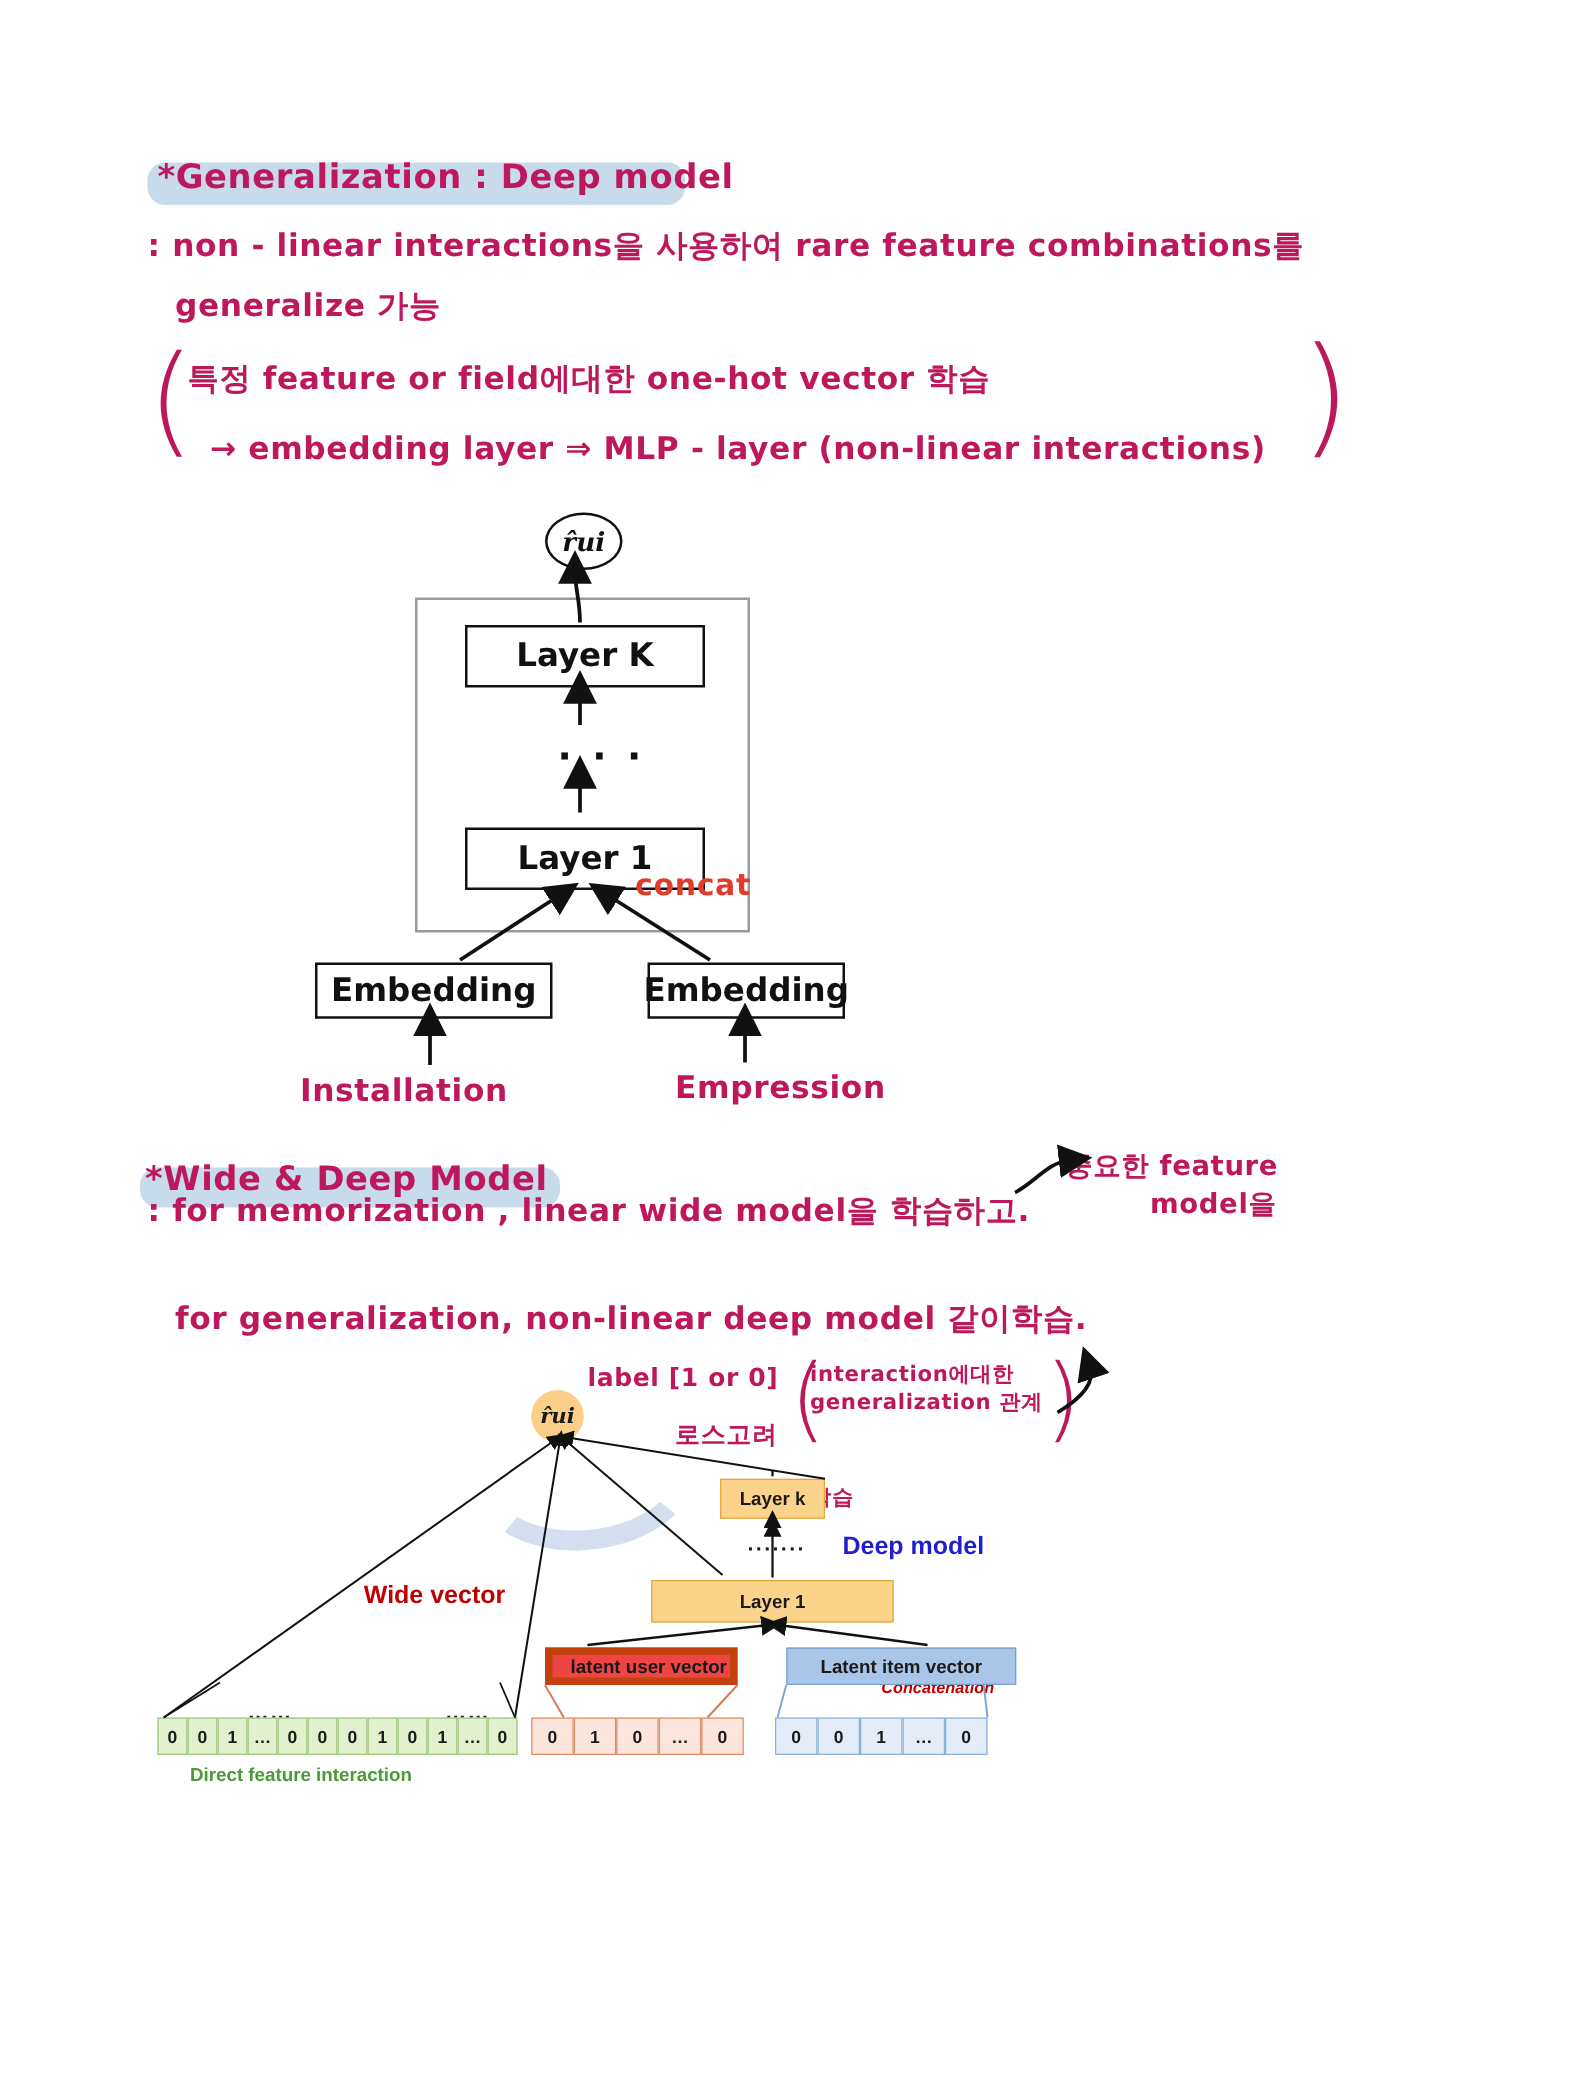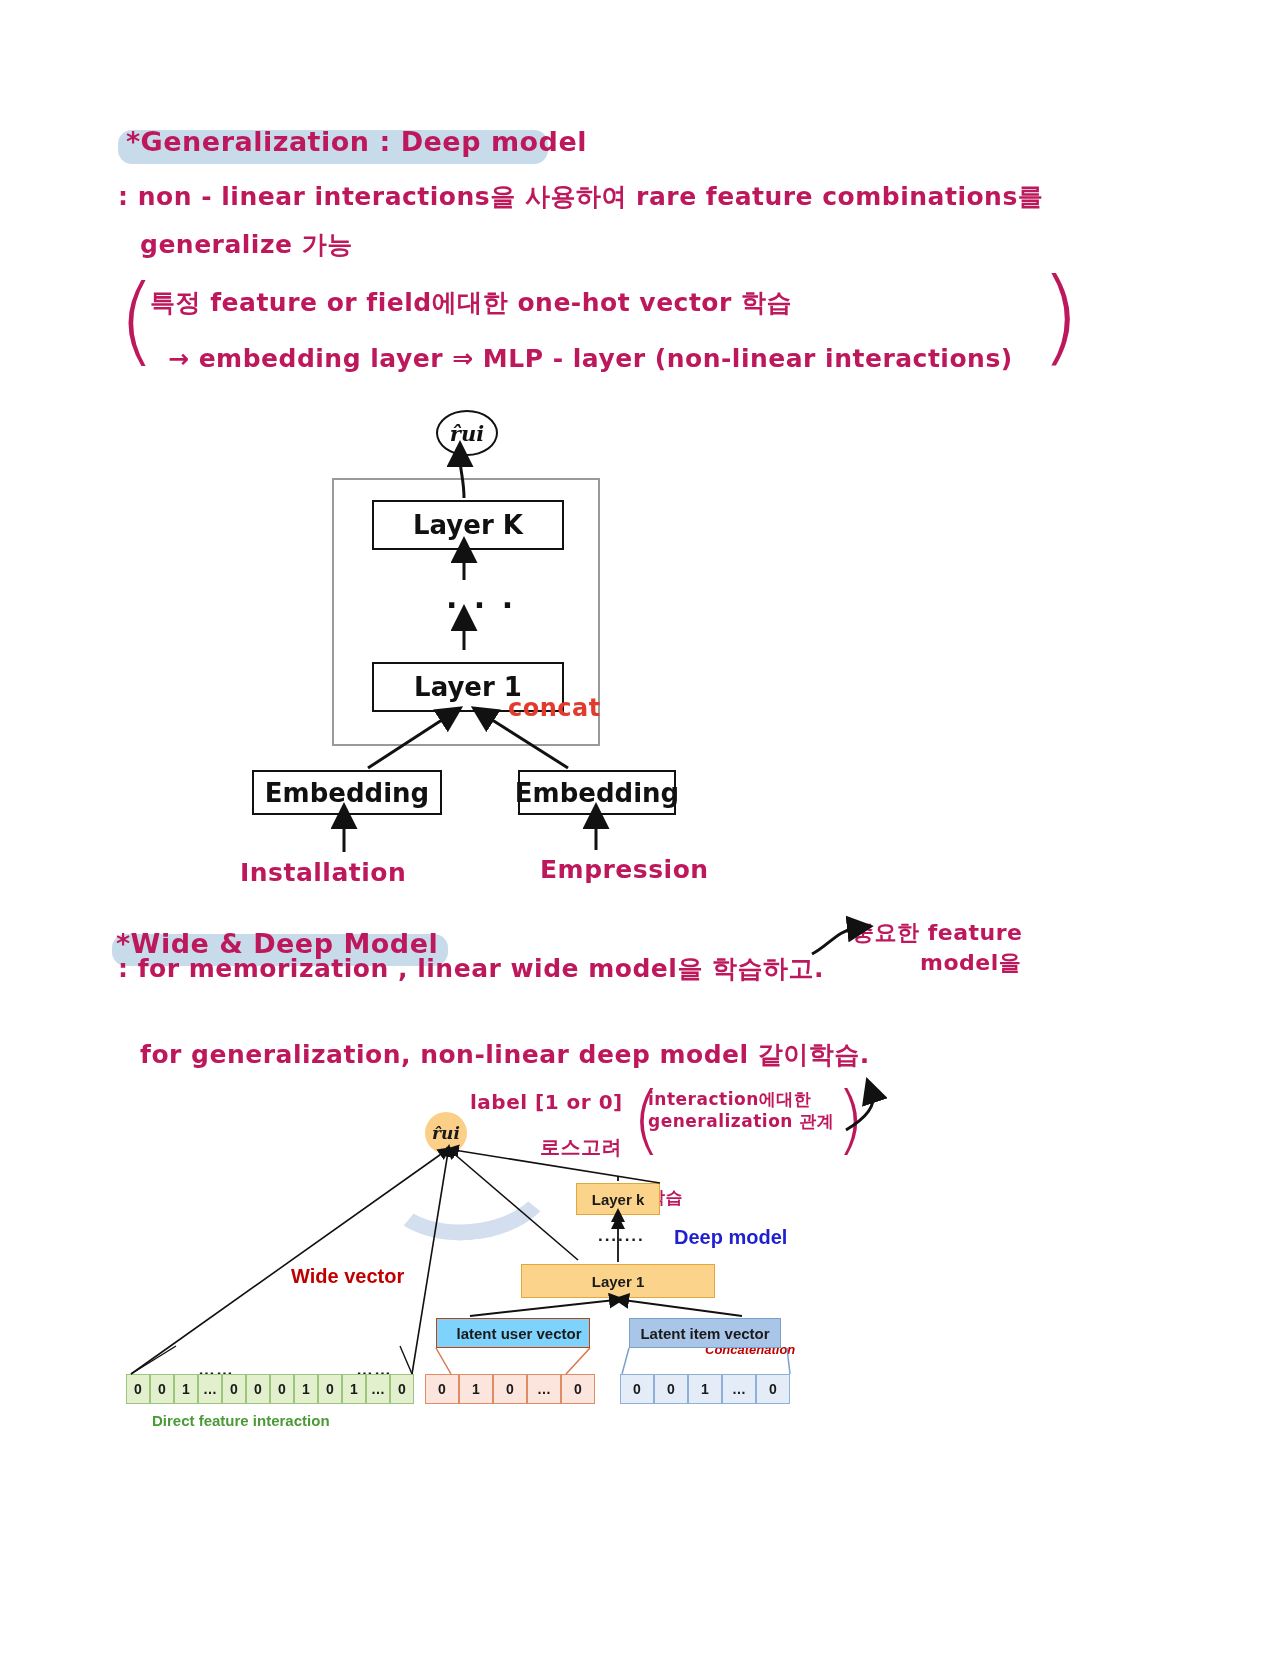--- a/index.html
+++ b/index.html
@@ -84,21 +84,21 @@
     display:flex;
     align-items:center;
     justify-content:center;
     font-family:"Liberation Sans", sans-serif;
     font-size:15px;
     font-weight:700;
     color:#1a1a1a;
     text-align:center;
   }
   .layer-box { background:#fbd38a; border:1px solid #e0a83c; }
-  .user-box  { background:#7dd3fc; border:1px solid #c2410c;padding-left:12px; }
+  .user-box  { background:#ef4444; border:6px solid #c2410c;padding-left:12px; }
   .item-box  { background:#a9c5e8; border:1px solid #7ba0cc; }
 
   .circle-node {
     position:absolute;
     border-radius:50%;
     background:#fbcf87;
     display:flex; align-items:center; justify-content:center;
     font-family:"DejaVu Serif", serif;
     font-style:italic;
     font-weight:700;
@@ -240,21 +240,21 @@
   <div class="fig-box layer-box" style="left:521px; top:1264px; width:194px; height:34px;">Layer 1</div>
 
   <div class="lbl lbl-concat" style="left:705px; top:1342px;">Concatenation</div>
 
   <div class="lbl lbl-deep" style="left:674px; top:1226px;">Deep model</div>
 
   <div class="lbl lbl-wide" style="left:291px; top:1265px;">Wide vector</div>
 
   <div class="fig-box user-box" style="left:436px; top:1318px; width:154px; height:30px;">latent user vector</div>
 
-  <div class="fig-box item-box" style="left:629px; top:1318px; width:152px; height:30px;">Latent item vector</div>
+  <div class="fig-box item-box" style="left:629px; top:1318px; width:184px; height:30px;">Latent item vector</div>
 
   <div class="dots-h" style="left:198px; top:1360px;">……</div>
   <div class="dots-h" style="left:356px; top:1360px;">……</div>
 
   <div class="vec vec-green" style="left:126px; top:1374px; height:30px;">
       <div class="cell" style="width: 24px;">0</div>
       <div class="cell" style="width: 24px;">0</div>
       <div class="cell" style="width: 24px;">1</div>
       <div class="cell" style="width: 24px;">…</div>
       <div class="cell" style="width: 24px;">0</div>

